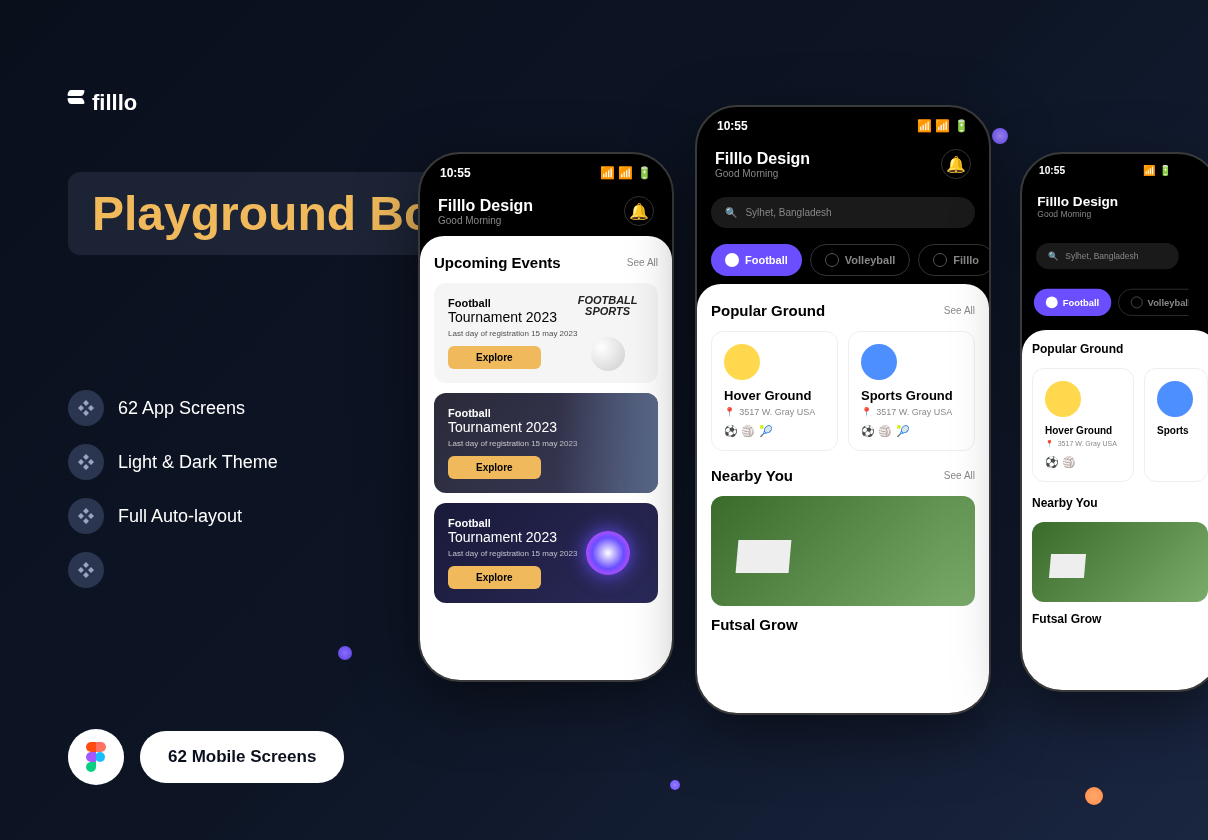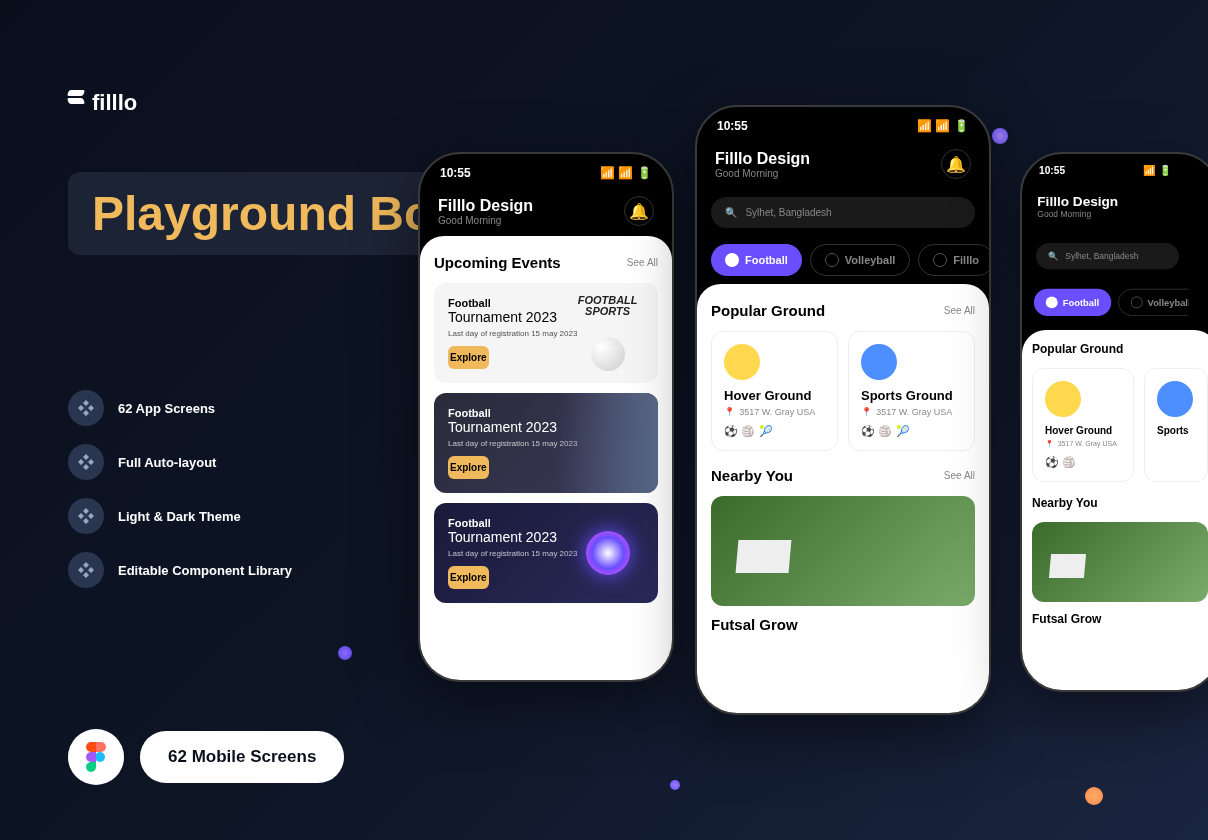--- a/index.html
+++ b/index.html
@@ -9,21 +9,21 @@
 .logo-icon span{display:block;height:6px;background:#fff;border-radius:2px}
 .logo-icon span:first-child{transform:skewX(-20deg)}
 .logo-icon span:last-child{transform:skewX(20deg)}
 .headline{position:absolute;top:172px;left:68px}
 .headline-line{background:rgba(80,90,120,0.25);padding:14px 24px;border-radius:12px;display:inline-block;margin-bottom:16px}
 .headline-text{font-size:48px;font-weight:700;color:#f0b95b}
 .features{position:absolute;top:390px;left:68px;display:flex;flex-direction:column;gap:18px}
 .feature{display:flex;align-items:center;gap:14px}
 .feature-icon{width:36px;height:36px;border-radius:50%;background:#2a3550;display:flex;align-items:center;justify-content:center}
 .feature-icon svg{width:16px;height:16px;fill:#9aa5c4}
-.feature-text{font-size:13px;font-weight:700}
+.feature-text{font-size:18px;font-weight:400}
 .bottom-pills{position:absolute;bottom:55px;left:68px;display:flex;gap:16px;align-items:center}
 .figma-pill{width:56px;height:56px;border-radius:28px;background:#fff;display:flex;align-items:center;justify-content:center}
 .screens-pill{background:#fff;color:#0a0f1c;padding:16px 28px;border-radius:30px;font-weight:700;font-size:17px}
 .phone{position:absolute;border-radius:42px;background:#000;border:2px solid #3a3a3a;box-shadow:0 20px 60px rgba(0,0,0,0.5);overflow:hidden}
 .phone1{width:256px;height:530px;top:152px;left:418px}
 .phone2{width:296px;height:610px;top:105px;left:695px}
 .phone3{width:200px;height:540px;top:152px;left:1020px}
 .status-bar{display:flex;justify-content:space-between;padding:12px 20px 6px;font-size:12px;font-weight:600;color:#fff}
 .status-icons{display:flex;gap:4px;align-items:center}
 .notch{position:absolute;top:10px;left:50%;transform:translateX(-50%);width:90px;height:24px;background:#000;border-radius:14px;z-index:2}
@@ -42,21 +42,21 @@
 .section-header{display:flex;justify-content:space-between;align-items:center;margin-bottom:12px}
 .section-title{font-size:15px;font-weight:700;color:#000}
 .see-all{font-size:10px;color:#888}
 .event-card{border-radius:12px;padding:14px;margin-bottom:10px;position:relative;overflow:hidden}
 .event-card.light{background:#f5f5f5;color:#000}
 .event-card.dark{background:linear-gradient(135deg,#2a2a3a 0%,#3a3a5a 100%);color:#fff}
 .event-card.neon{background:linear-gradient(135deg,#1a1a3a 0%,#2a2a5a 100%);color:#fff}
 .event-title{font-size:11px;font-weight:700}
 .event-sub{font-size:14px;font-weight:400;margin-bottom:4px}
 .event-detail{font-size:8px;opacity:0.7;margin-bottom:8px}
-.explore-btn{background:#f0b95b;color:#000;border:none;padding:6px 2px;border-radius:6px;font-size:10px;font-weight:700}
+.explore-btn{background:#f0b95b;color:#000;border:none;padding:6px 28px;border-radius:6px;font-size:10px;font-weight:700}
 .event-img{position:absolute;right:0;top:0;bottom:0;width:45%}
 .ground-cards{display:flex;gap:10px}
 .ground-card{flex:1;background:#fff;border:1px solid #eee;border-radius:12px;padding:12px}
 .ground-icon{width:36px;height:36px;border-radius:50%;margin-bottom:8px}
 .ground-icon.yellow{background:#ffd84d}
 .ground-icon.blue{background:#4d8fff}
 .ground-name{font-size:13px;font-weight:700;color:#000;margin-bottom:4px}
 .ground-addr{font-size:9px;color:#888;display:flex;gap:4px;margin-bottom:8px}
 .sport-icons{display:flex;gap:4px}
 .sport-icons span{font-size:11px}
@@ -104,37 +104,36 @@
         </svg>
       </div>
     <span class="feature-text">62 App Screens</span>
   </div>
   <div class="feature">
     <div class="feature-icon">
         <svg viewBox="0 0 16 16">
           <path d="M8 0l3 3-3 3-3-3z M8 10l3 3-3 3-3-3z M0 8l3-3 3 3-3 3z M10 8l3-3 3 3-3 3z"></path>
         </svg>
       </div>
-    <span class="feature-text">Full Auto-layout</span>
+    <span class="feature-text">Light &amp; Dark Theme</span>
   </div>
   <div class="feature">
     <div class="feature-icon">
         <svg viewBox="0 0 16 16">
           <path d="M8 0l3 3-3 3-3-3z M8 10l3 3-3 3-3-3z M0 8l3-3 3 3-3 3z M10 8l3-3 3 3-3 3z"></path>
         </svg>
       </div>
-    <span class="feature-text">Light &amp; Dark Theme</span>
+    <span class="feature-text">Full Auto-layout</span>
   </div>
   <div class="feature">
     <div class="feature-icon">
         <svg viewBox="0 0 16 16">
           <path d="M8 0l3 3-3 3-3-3z M8 10l3 3-3 3-3-3z M0 8l3-3 3 3-3 3z M10 8l3-3 3 3-3 3z"></path>
         </svg>
       </div>
-    <span class="feature-text">Editable Component Library</span>
   </div>
 </div>
 
 <div class="bottom-pills">
   <div class="figma-pill">
     <svg width="20" height="30" viewBox="0 0 20 30">
         <circle cx="14" cy="15" r="5" fill="#1abcfe"></circle>
         <path d="M5 0h5v10H5a5 5 0 010-10z" fill="#ff4d12"></path>
         <path d="M10 0h5a5 5 0 010 10h-5z" fill="#ff7262"></path>
         <path d="M5 10h5v10H5a5 5 0 010-10z" fill="#a259ff"></path>

